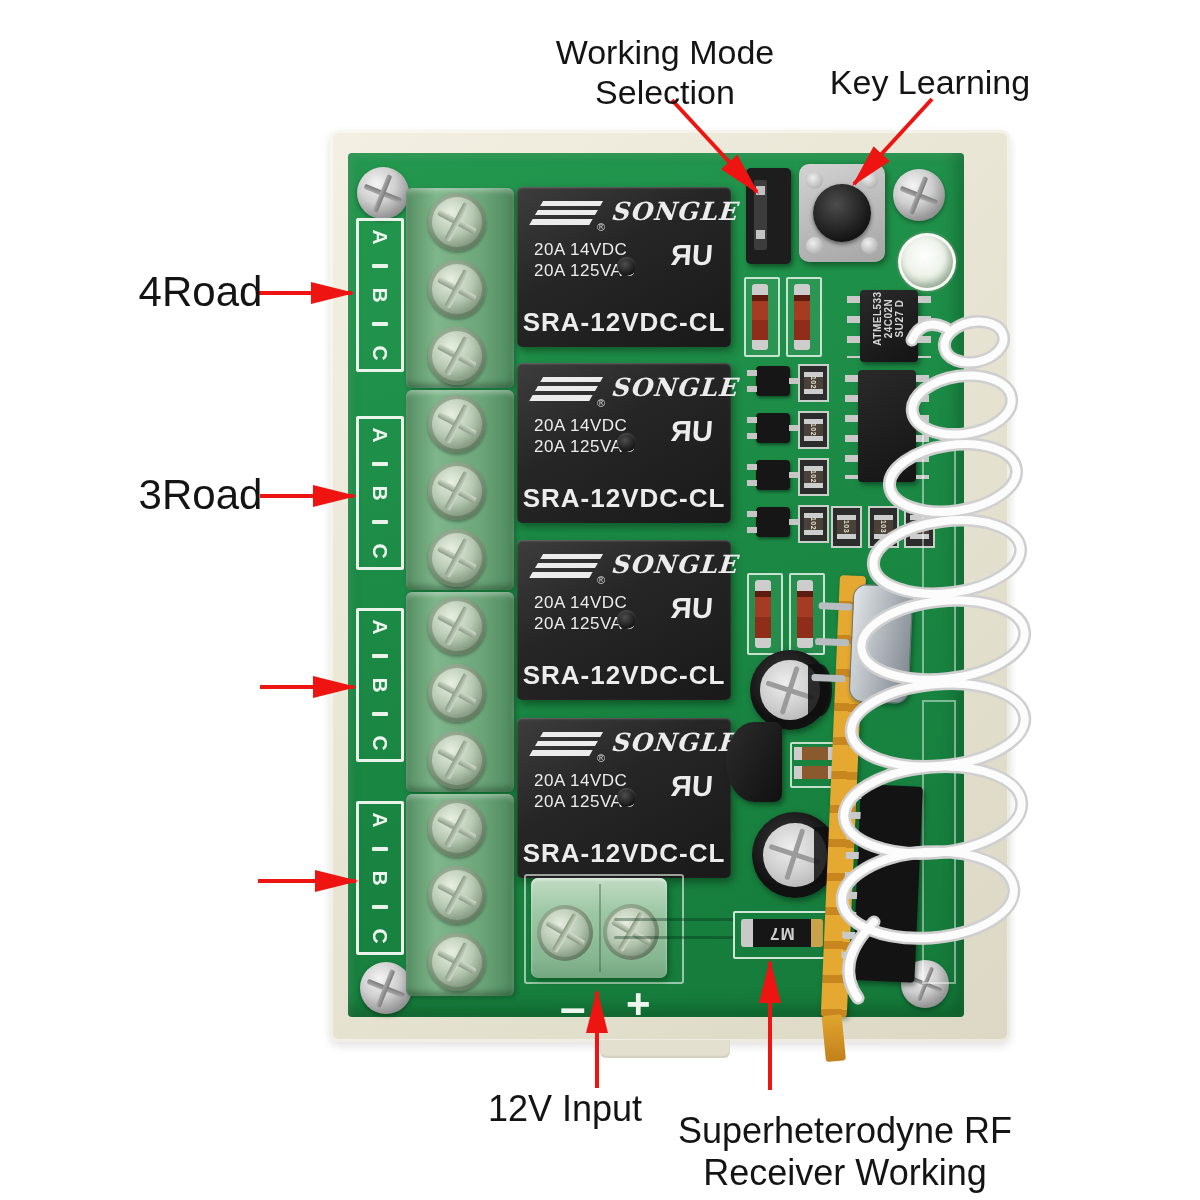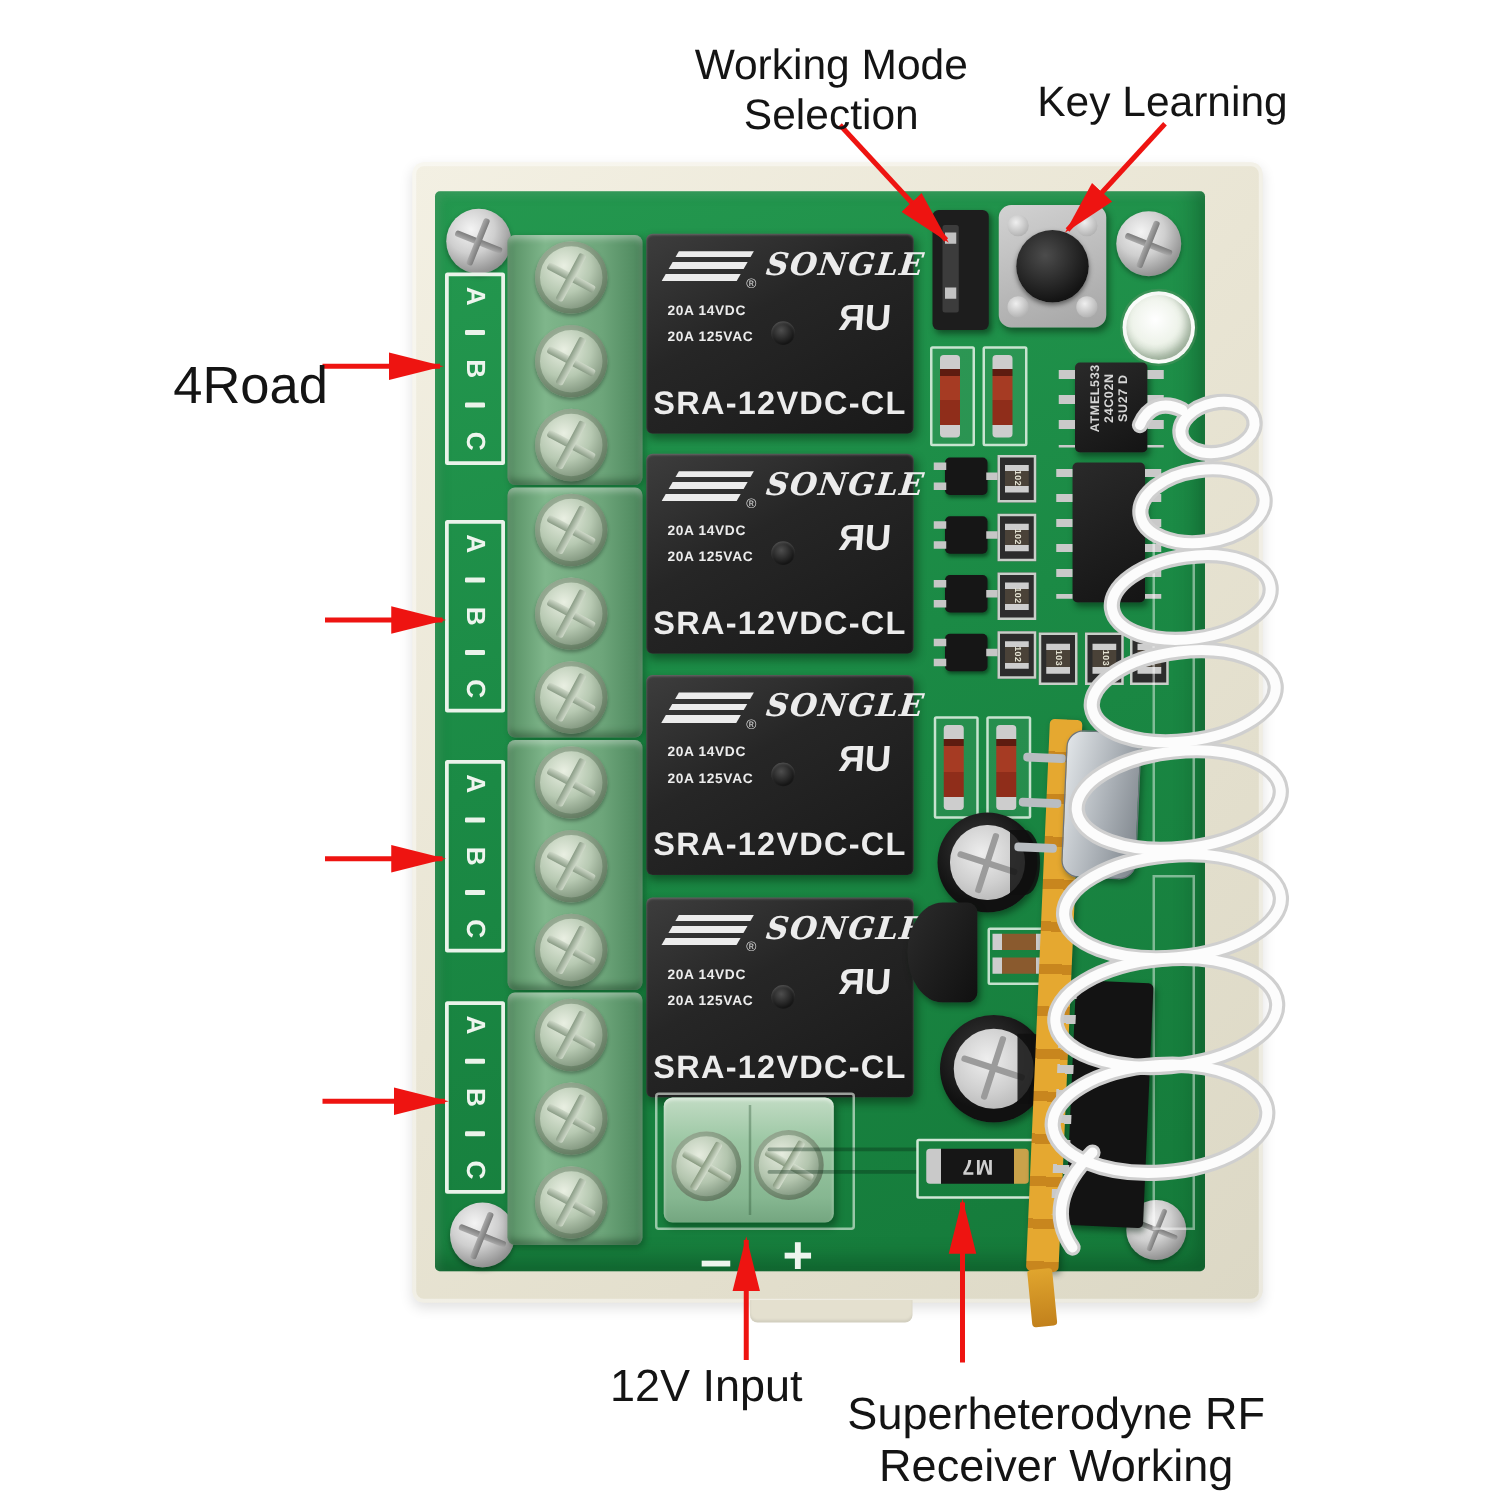--- a/index.html
+++ b/index.html
@@ -46,21 +46,21 @@
 
   
   .relay{left:517px;width:214px;height:160px;border-radius:5px;color:#ececec;
          background:linear-gradient(150deg,#3d3d3d,#262626 40%,#191919);
          box-shadow:2px 4px 8px rgba(0,20,5,.45), inset 0 1px 2px rgba(255,255,255,.25);}
   .stripes{position:absolute;left:18px;top:14px;width:60px;height:28px;transform:skewX(-30deg);
            background:linear-gradient(180deg,#ececec 0 5px,transparent 5px 9px,#ececec 9px 14px,transparent 14px 18px,#ececec 18px 24px,transparent 24px);}
   .regmark{position:absolute;left:80px;top:34px;font-size:11px;color:#dddddd;}
   .songle{position:absolute;left:96px;top:10px;font-family:"DejaVu Serif",serif;
           font-style:italic;font-weight:bold;font-size:25px;letter-spacing:1px;transform:skewX(-6deg);}
-  .ratings{position:absolute;left:17px;top:52px;font-weight:bold;font-size:11px;line-height:21px;letter-spacing:.5px;}
+  .ratings{position:absolute;left:17px;top:52px;font-weight:normal;font-size:17px;line-height:21px;letter-spacing:.5px;}
   .dimple{position:absolute;left:100px;top:70px;width:19px;height:19px;border-radius:50%;
           background:radial-gradient(circle at 42% 38%,#4e4e4e,#101010 75%);box-shadow:inset 0 1px 2px rgba(255,255,255,.2);}
   .ulmark{position:absolute;right:18px;top:52px;font-weight:bold;font-size:29px;transform:skewX(-4deg);}
   .rmodel{position:absolute;bottom:9px;width:100%;text-align:center;font-weight:bold;font-size:26px;letter-spacing:1px;}
 
   
   .jumper{left:746px;top:168px;width:45px;height:96px;background:#1d1d1d;border-radius:5px;
           box-shadow:2px 3px 5px rgba(0,20,5,.5);}
   .jumper .slot{position:absolute;left:8px;top:12px;width:13px;height:70px;background:#3c3c3c;border-radius:2px;}
   .jumper .m1,.jumper .m2{position:absolute;left:10px;width:9px;height:9px;background:#c2c2c2;}
@@ -424,20 +424,21 @@
       <line x1="597" y1="1088" x2="597" y2="992" marker-end="url(#ah)"></line>
       <line x1="770" y1="1090" x2="770" y2="962" marker-end="url(#ah)"></line>
     </g>
   </svg>
 
   <div class="abs lbl lbl-md" style="left:800px;top:62px;width:260px;">Key Learning</div>
   <div class="abs lbl lbl-md" style="left:505px;top:32px;width:320px;">
     <div>Working Mode</div>
     <div>Selection</div>
   </div>
-  <div class="abs lbl lbl-lg" style="left:128px;top:283px;width:145px;">4Road</div>
+  <div class="abs lbl lbl-lg" style="left:128px;top:267px;width:145px;">4Road</div>
+  <div class="abs lbl lbl-lg" style="left:128px;top:470px;width:145px;">3Road</div>
   <div class="abs lbl lbl-bt" style="left:440px;top:1088px;width:250px;">12V Input</div>
   <div class="abs lbl lbl-bt" style="left:640px;top:1110px;width:410px;">
     <div>Superheterodyne RF</div>
     <div>Receiver Working</div>
   </div>
 
 </div>
 
 </body></html>

